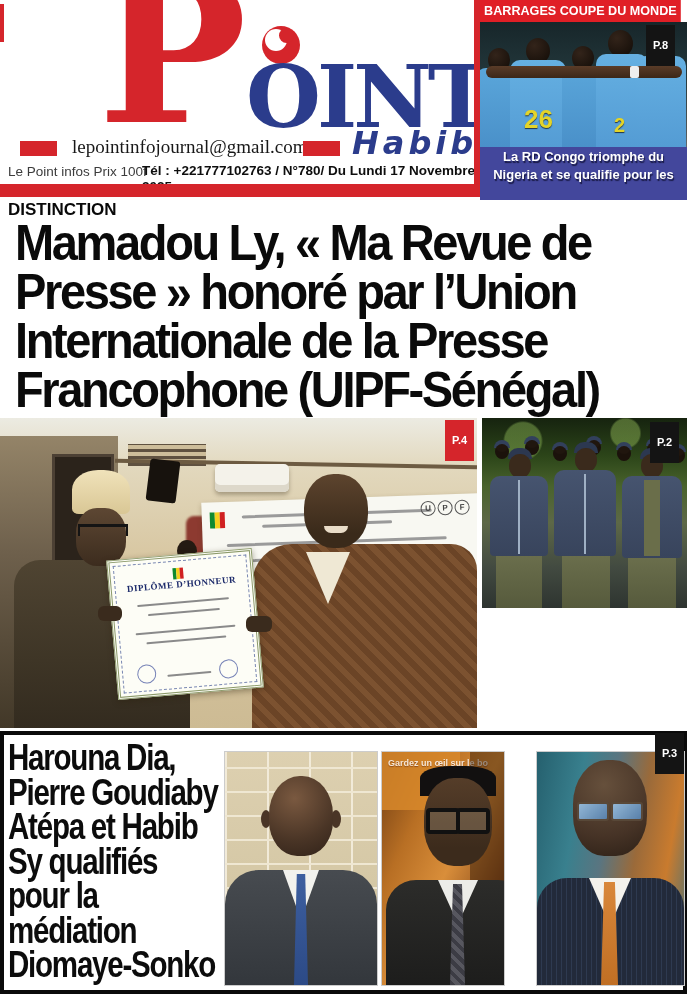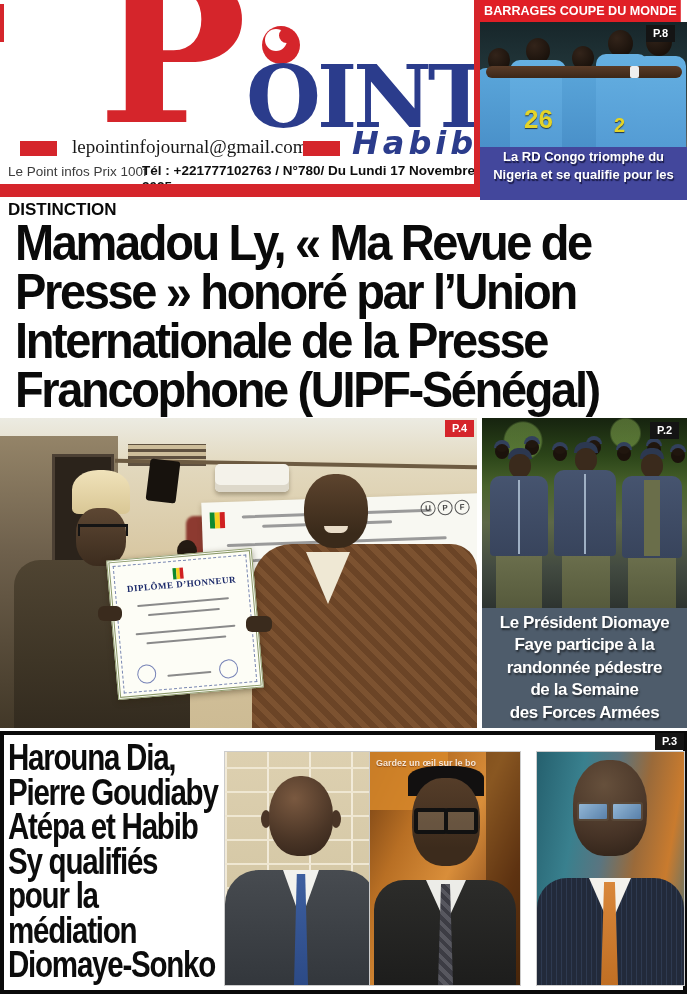--- a/index.html
+++ b/index.html
@@ -21,21 +21,21 @@
   .rb-a{left:20px;top:141px;} .rb-b{left:303px;top:141px;}
   .mast-email{position:absolute;left:72px;top:136px;font:400 19px/22px "Liberation Serif",serif;color:#181818;}
   .logo-infos{position:absolute;left:352px;top:127px;font:italic 700 32px/32px "DejaVu Sans",sans-serif;
               color:#2b3c8c;letter-spacing:4px;}
   .mast-price{position:absolute;left:8px;top:164px;font:400 13.5px/16px "Liberation Sans",sans-serif;color:#3c3c3c;}
   .mast-contact{position:absolute;left:142px;top:163px;font:700 13.5px/16px "Liberation Sans",sans-serif;color:#0e0e0e;}
   .mast-bar{position:absolute;left:0;top:184px;width:480px;height:13px;background:#d5252b;}
   .mast-divider{position:absolute;left:474px;top:0;width:6px;height:197px;background:#d5252b;}
 
   
-  .badge{position:absolute;color:#fff;font:700 11px/15px "Liberation Sans",sans-serif;padding:1px 7px;z-index:30;}
+  .badge{position:absolute;color:#fff;font:700 11px/15px "Liberation Sans",sans-serif;padding:13px 7px;z-index:30;}
   .badge.black{background:#141414;} .badge.red{background:#d5252b;}
 
   
   .fb{position:absolute;left:480px;top:0;width:207px;height:200px;overflow:hidden;}
   .fb-banner{position:absolute;left:0;top:0;width:207px;height:22px;background:#e01f26;color:#fff;
              font:700 13px/22px "Liberation Sans",sans-serif;text-align:center;white-space:nowrap;
              transform:scaleX(.97);transform-origin:left;}
   .fb-photo{position:absolute;left:0;top:22px;width:207px;height:178px;overflow:hidden;
             background:linear-gradient(180deg,#17262a 0%,#22363a 28%,#51585a 62%,#8f9496 88%,#a7abad 100%);}
   .player{position:absolute;}
@@ -146,21 +146,21 @@
                   linear-gradient(#ddd0b0,#cfc29e);}
   .pt1-head{position:absolute;left:44px;top:24px;width:64px;height:80px;border-radius:48% 48% 44% 44%;
             background:radial-gradient(circle at 40% 28%,#7a5940,#4a3526 60%,#33241a 95%);}
   .pt1-ear{position:absolute;top:58px;width:10px;height:18px;border-radius:50%;background:#4a3526;}
   .pt1-suit{position:absolute;left:0px;top:118px;width:152px;height:115px;border-radius:34px 34px 0 0;
             background:linear-gradient(180deg,#474b50,#33373c);}
   .pt1-shirt{position:absolute;left:58px;top:118px;width:36px;height:50px;background:#f2f2ee;
              clip-path:polygon(50% 100%,0 0,100% 0);}
   .pt1-tie{position:absolute;left:69px;top:122px;width:14px;height:111px;background:linear-gradient(180deg,#3d5fa0,#2c4a86);
            clip-path:polygon(20% 0,80% 0,100% 100%,0 100%);}
-  .pt2{left:366px;width:150px;
+  .pt2{left:378px;width:122px;
        background:linear-gradient(115deg,#6e3c12 0%,#b86f24 28%,#d98e3a 52%,#8a4c1c 78%,#5f3410 100%);}
   .pt2-sign{position:absolute;left:0;top:0;width:78px;height:58px;background:#d8882a;opacity:.85;}
   .pt2-signtext{position:absolute;left:6px;top:5px;color:#fff;font:700 9px/12px "Liberation Sans",sans-serif;
                 opacity:.8;text-shadow:0 1px 1px #84400f;}
   .pt2-dark{position:absolute;right:0;top:0;width:34px;height:233px;background:rgba(40,20,5,.45);}
   .pt2-hair{position:absolute;left:38px;top:14px;width:76px;height:30px;border-radius:40% 40% 0 0;background:#121010;}
   .pt2-head{position:absolute;left:42px;top:26px;width:68px;height:88px;border-radius:44%;
             background:linear-gradient(180deg,#553d29,#3c2b1c 80%);}
   .pt2-glasses{position:absolute;left:44px;top:56px;width:64px;height:20px;}
   .pt2-glasses i{position:absolute;top:0;width:26px;height:18px;border:4px solid #111;border-radius:4px;background:rgba(210,190,160,.25);}
@@ -346,27 +346,20 @@
         <div class="s-pants" style="left:80px;top:138px;width:48px;height:52px;"></div>
       </div>
       <div class="soldier">
         <div class="s-cap" style="left:158px;top:30px;"></div>
         <div class="s-head" style="left:159px;top:36px;"></div>
         <div class="s-jacket" style="left:140px;top:58px;width:60px;height:82px;"></div>
         <div class="s-shirt" style="left:162px;top:62px;width:16px;height:76px;"></div>
         <div class="s-pants" style="left:146px;top:140px;width:48px;height:50px;"></div>
       </div>
     </div>
-    <div class="army-caption">
-      <div>Le Président Diomaye</div>
-      <div>Faye participe à la</div>
-      <div>randonnée pédestre</div>
-      <div>de la Semaine</div>
-      <div>des Forces Armées</div>
-    </div>
   </div>
   <div class="badge black" style="left:650px;top:422px;">P.2</div>
 
   <div class="mediation">
     <div class="med-headline">
       <span class="hl">Harouna Dia,</span>
       <span class="hl">Pierre Goudiaby</span>
       <span class="hl">Atépa et Habib</span>
       <span class="hl">Sy qualifiés</span>
       <span class="hl">pour la</span>

